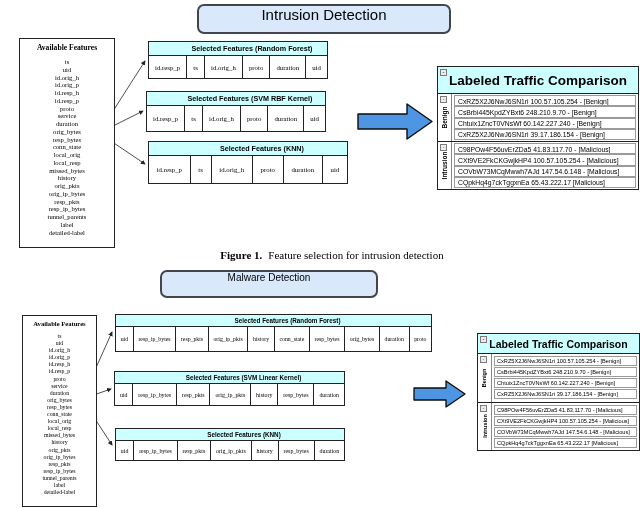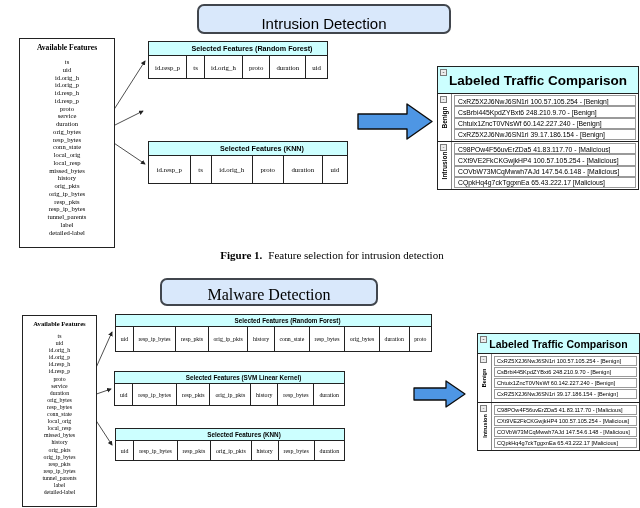--- a/index.html
+++ b/index.html
@@ -1,22 +1,22 @@
 <!DOCTYPE html>
 <html><head>
 <meta charset="utf-8">
 <style>
   html,body{margin:0;padding:0;background:#fff;}
   .canvas{position:relative;width:640px;height:508px;background:#ffffff;overflow:hidden;
           font-family:"Liberation Sans",sans-serif;color:#000;}
   
   .pill{position:absolute;background:#d9e8fb;border:2px solid #41464d;border-radius:7px;
-        display:flex;align-items:flex-end;justify-content:center;font-weight:normal;}
+        display:flex;align-items:flex-start;justify-content:center;font-weight:normal;}
   .pill-lg{left:197px;top:4px;width:250px;height:26px;font-size:15px;}
-  .pill-sm{left:160px;top:278px;width:214px;height:24px;font-size:16px;font-family:Liberation Serif, serif;}
+  .pill-sm{left:160px;top:270px;width:214px;height:24px;font-size:10px;}
   
   .avail{position:absolute;background:#fff;border:1px solid #222;text-align:center;
          font-family:"Liberation Serif",serif;margin-left:15px;}
   .avail-1{left:4px;top:38px;width:94px;height:208px;}
   .avail-2{left:7px;top:315px;width:73px;height:190px;}
   .avail-title{font-weight:bold;padding-top:4px;}
   .avail-1 .avail-title{font-size:7.6px;}
   .avail-2 .avail-title{font-size:6.6px;}
   .avail-list{margin-top:6px;}
   .avail-1 .avail-list{font-size:6.6px;line-height:7.75px;}
@@ -132,20 +132,31 @@
     <div class="sel-r">
         <div class="cell">id.resp_p</div>
         <div class="cell">ts</div>
         <div class="cell">id.orig_h</div>
         <div class="cell">proto</div>
         <div class="cell">duration</div>
         <div class="cell">uid</div>
       </div>
   </div>
 
+  <div class="sel t1b">
+    <div class="sel-h">Selected Features (SVM RBF Kernel)</div>
+    <div class="sel-r">
+        <div class="cell">id.resp_p</div>
+        <div class="cell">ts</div>
+        <div class="cell">id.orig_h</div>
+        <div class="cell">proto</div>
+        <div class="cell">duration</div>
+        <div class="cell">uid</div>
+      </div>
+  </div>
 
   <div class="sel t1c">
     <div class="sel-h">Selected Features (KNN)</div>
     <div class="sel-r">
         <div class="cell">id.resp_p</div>
         <div class="cell">ts</div>
         <div class="cell">id.orig_h</div>
         <div class="cell">proto</div>
         <div class="cell">duration</div>
         <div class="cell">uid</div>

